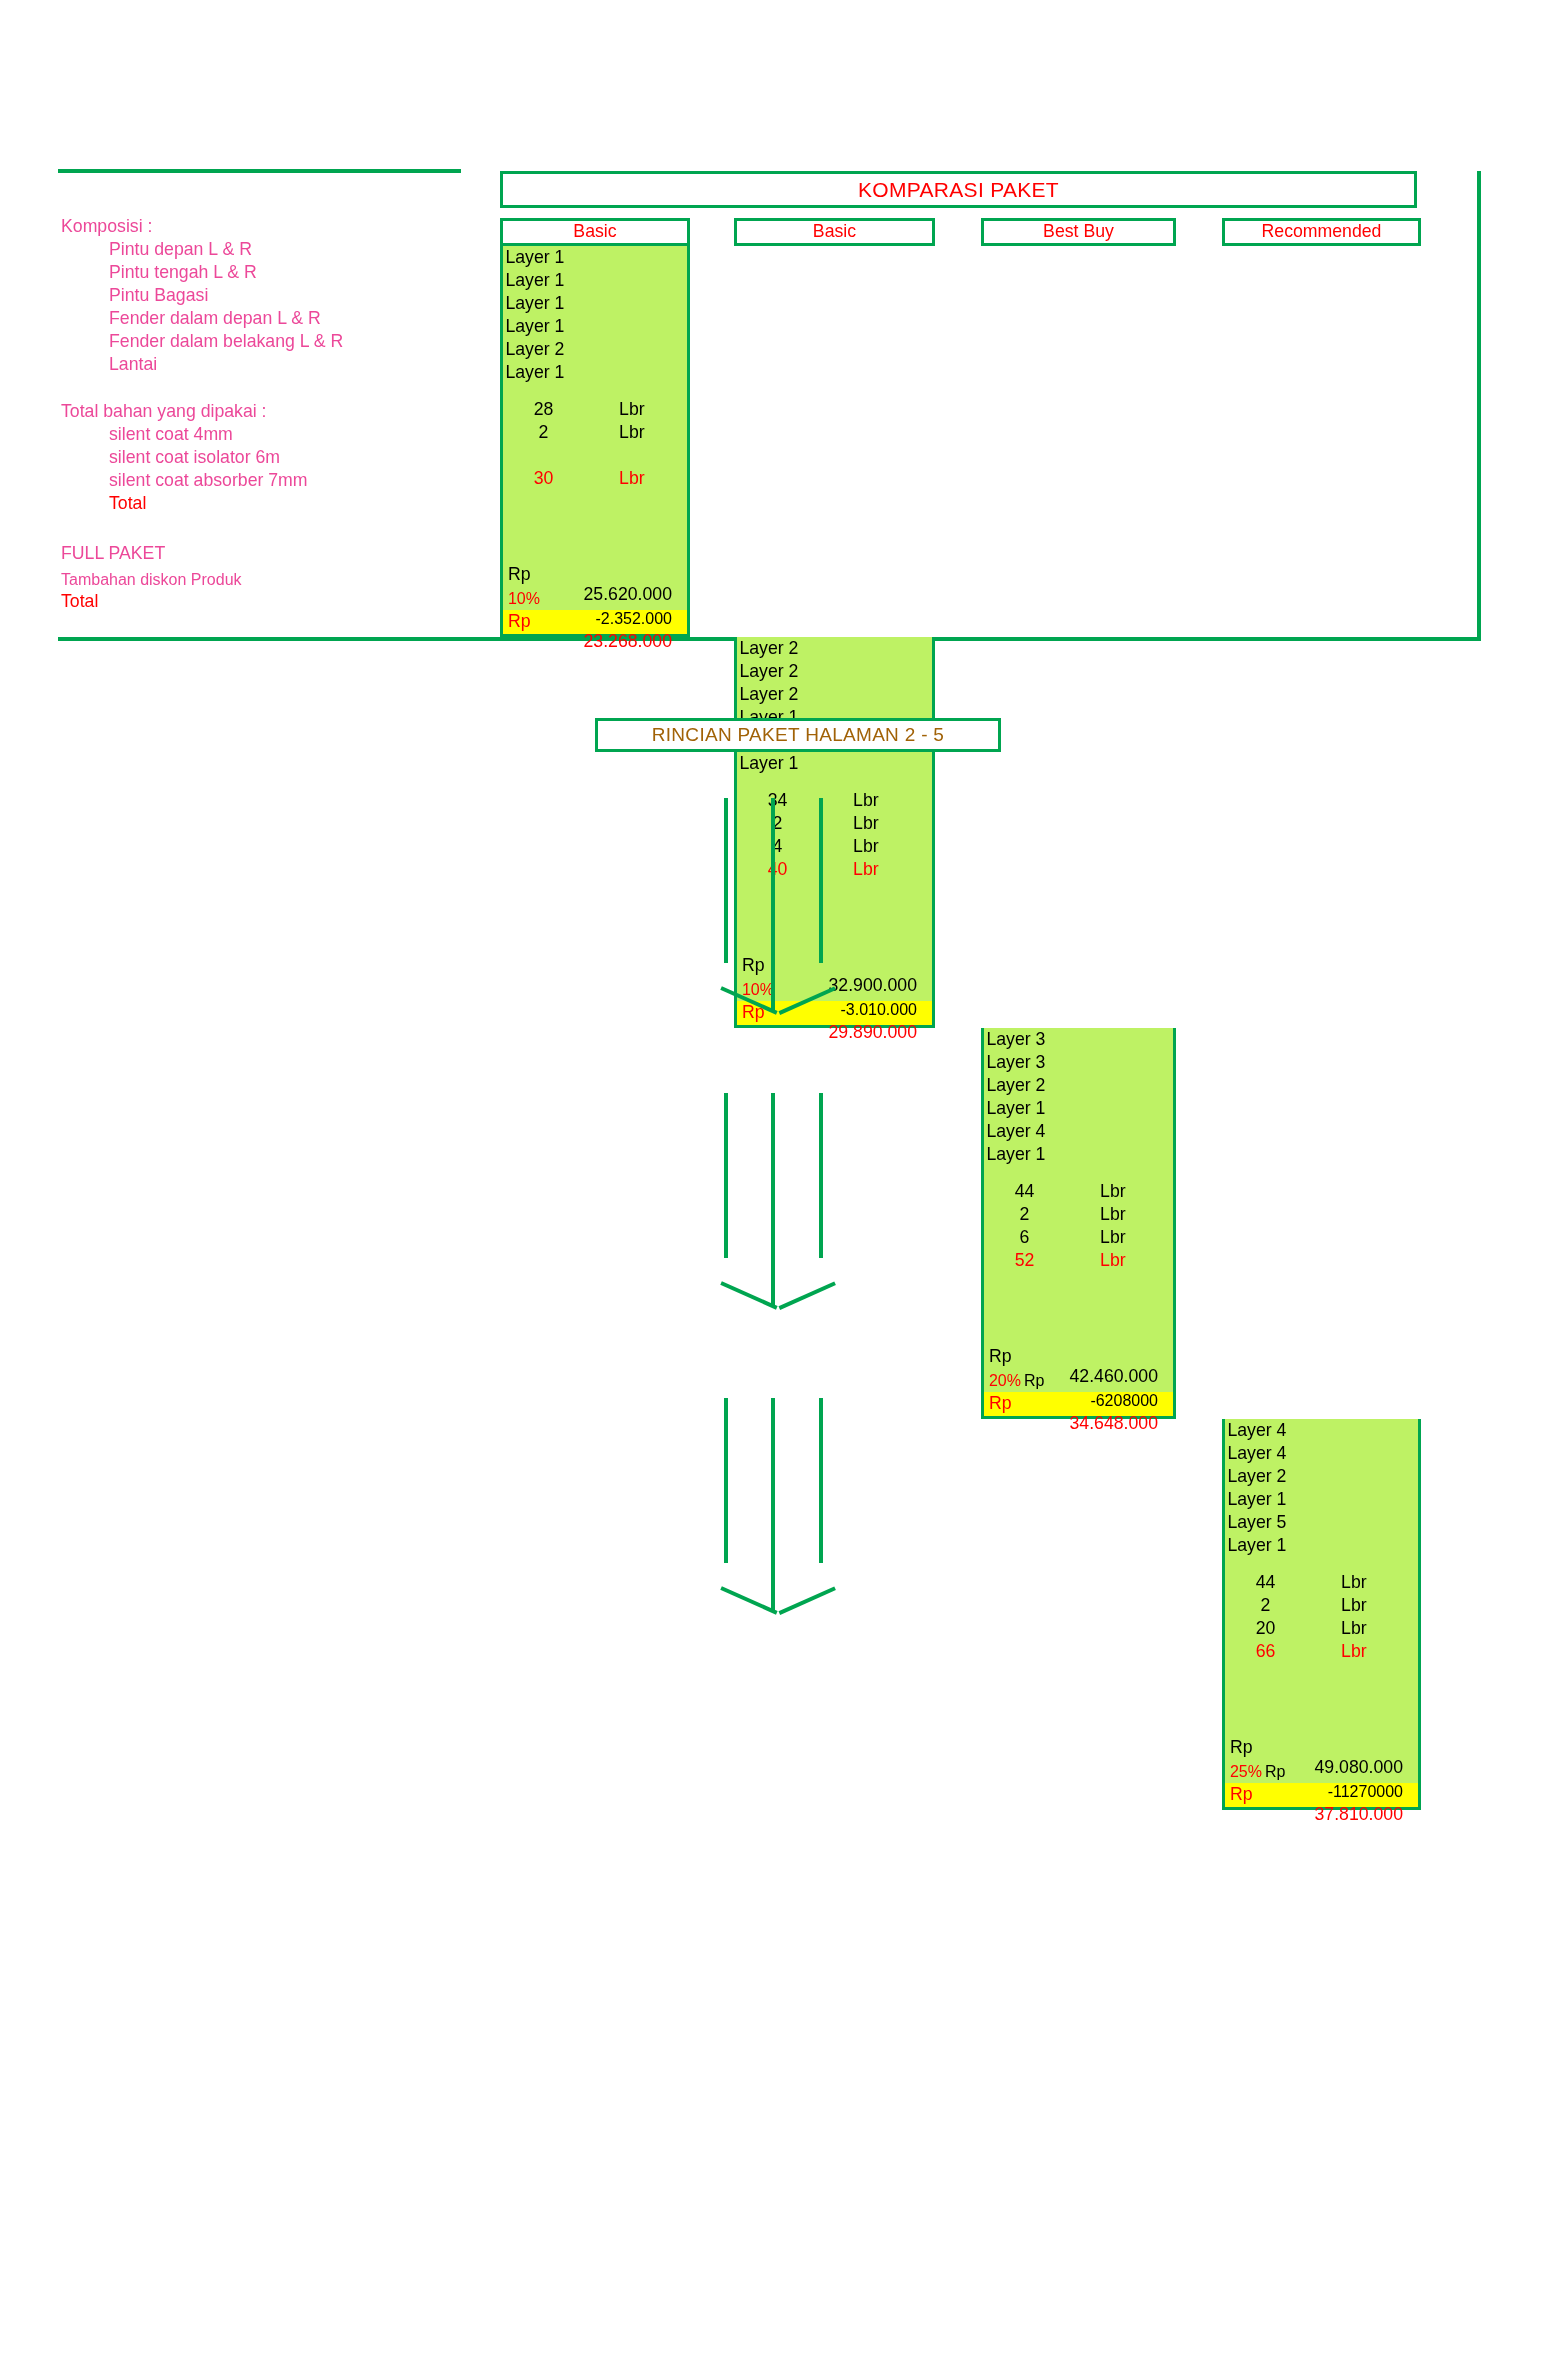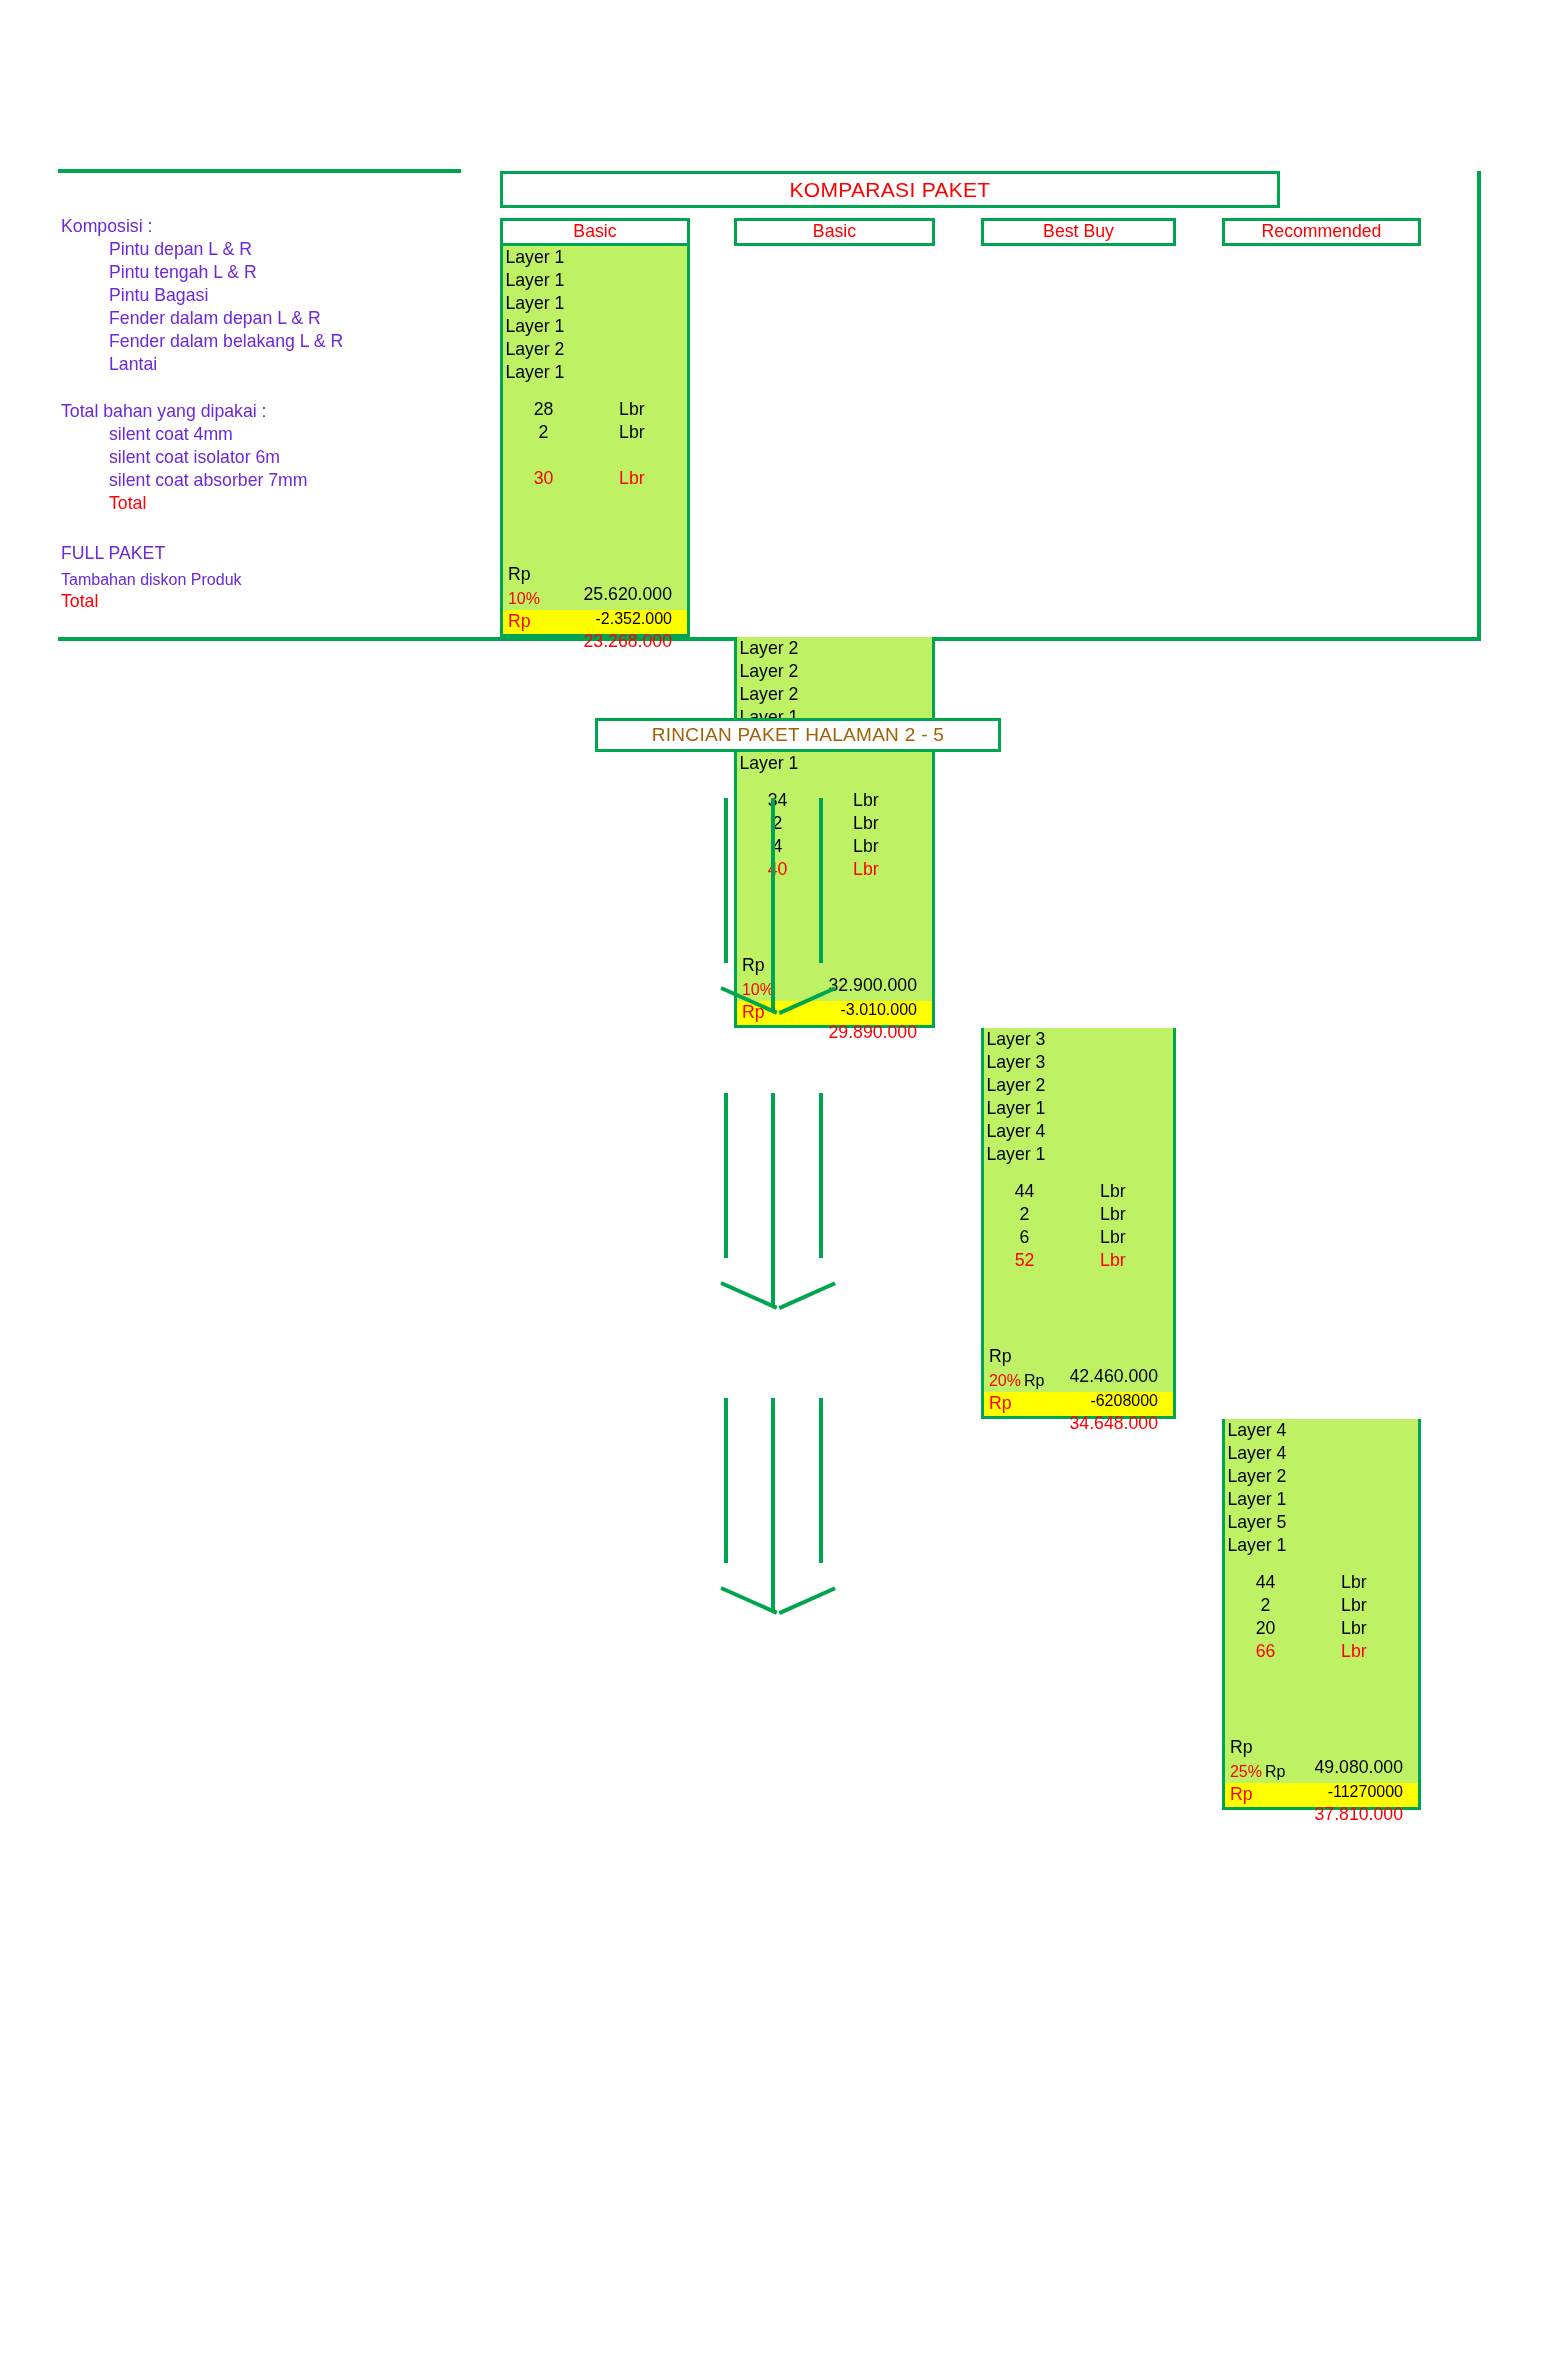--- a/index.html
+++ b/index.html
@@ -29,37 +29,37 @@
   }
   #frame-right-line {
     left: 1477px; top: 171px; width: 4.3px; height: 470px;
   }
   #frame-bottom-line {
     left: 58px; top: 637px; width: 1423px; height: 4.3px;
   }
 
   
   #komparasi-box {
-    left: 500px; top: 171px; width: 780px; height: 37px;
+    left: 500px; top: 171px; width: 917px; height: 37px;
     border: 3px solid #00A550;
     box-sizing: border-box;
     display: flex;
     align-items: center;
     justify-content: center;
   }
   #komparasi-title {
     color: #FF0000;
     font-size: 21px;
     letter-spacing: 0.3px;
   }
 
   
   .left-label {
     font-size: 17.7px;
-    color: #6d28d9;
+    color: #ec4899;
     white-space: nowrap;
     line-height: 1;
   }
   .left-label.indent { margin-left: 48px; }
   .left-label.red { color: #FF0000; }
   .left-label.small { font-size: 16px; }
 
   #komposisi-block { left: 61px; top: 218px; }
   #komposisi-block .row { height: 23px; }
   #bahan-block { left: 61px; top: 403px; }

